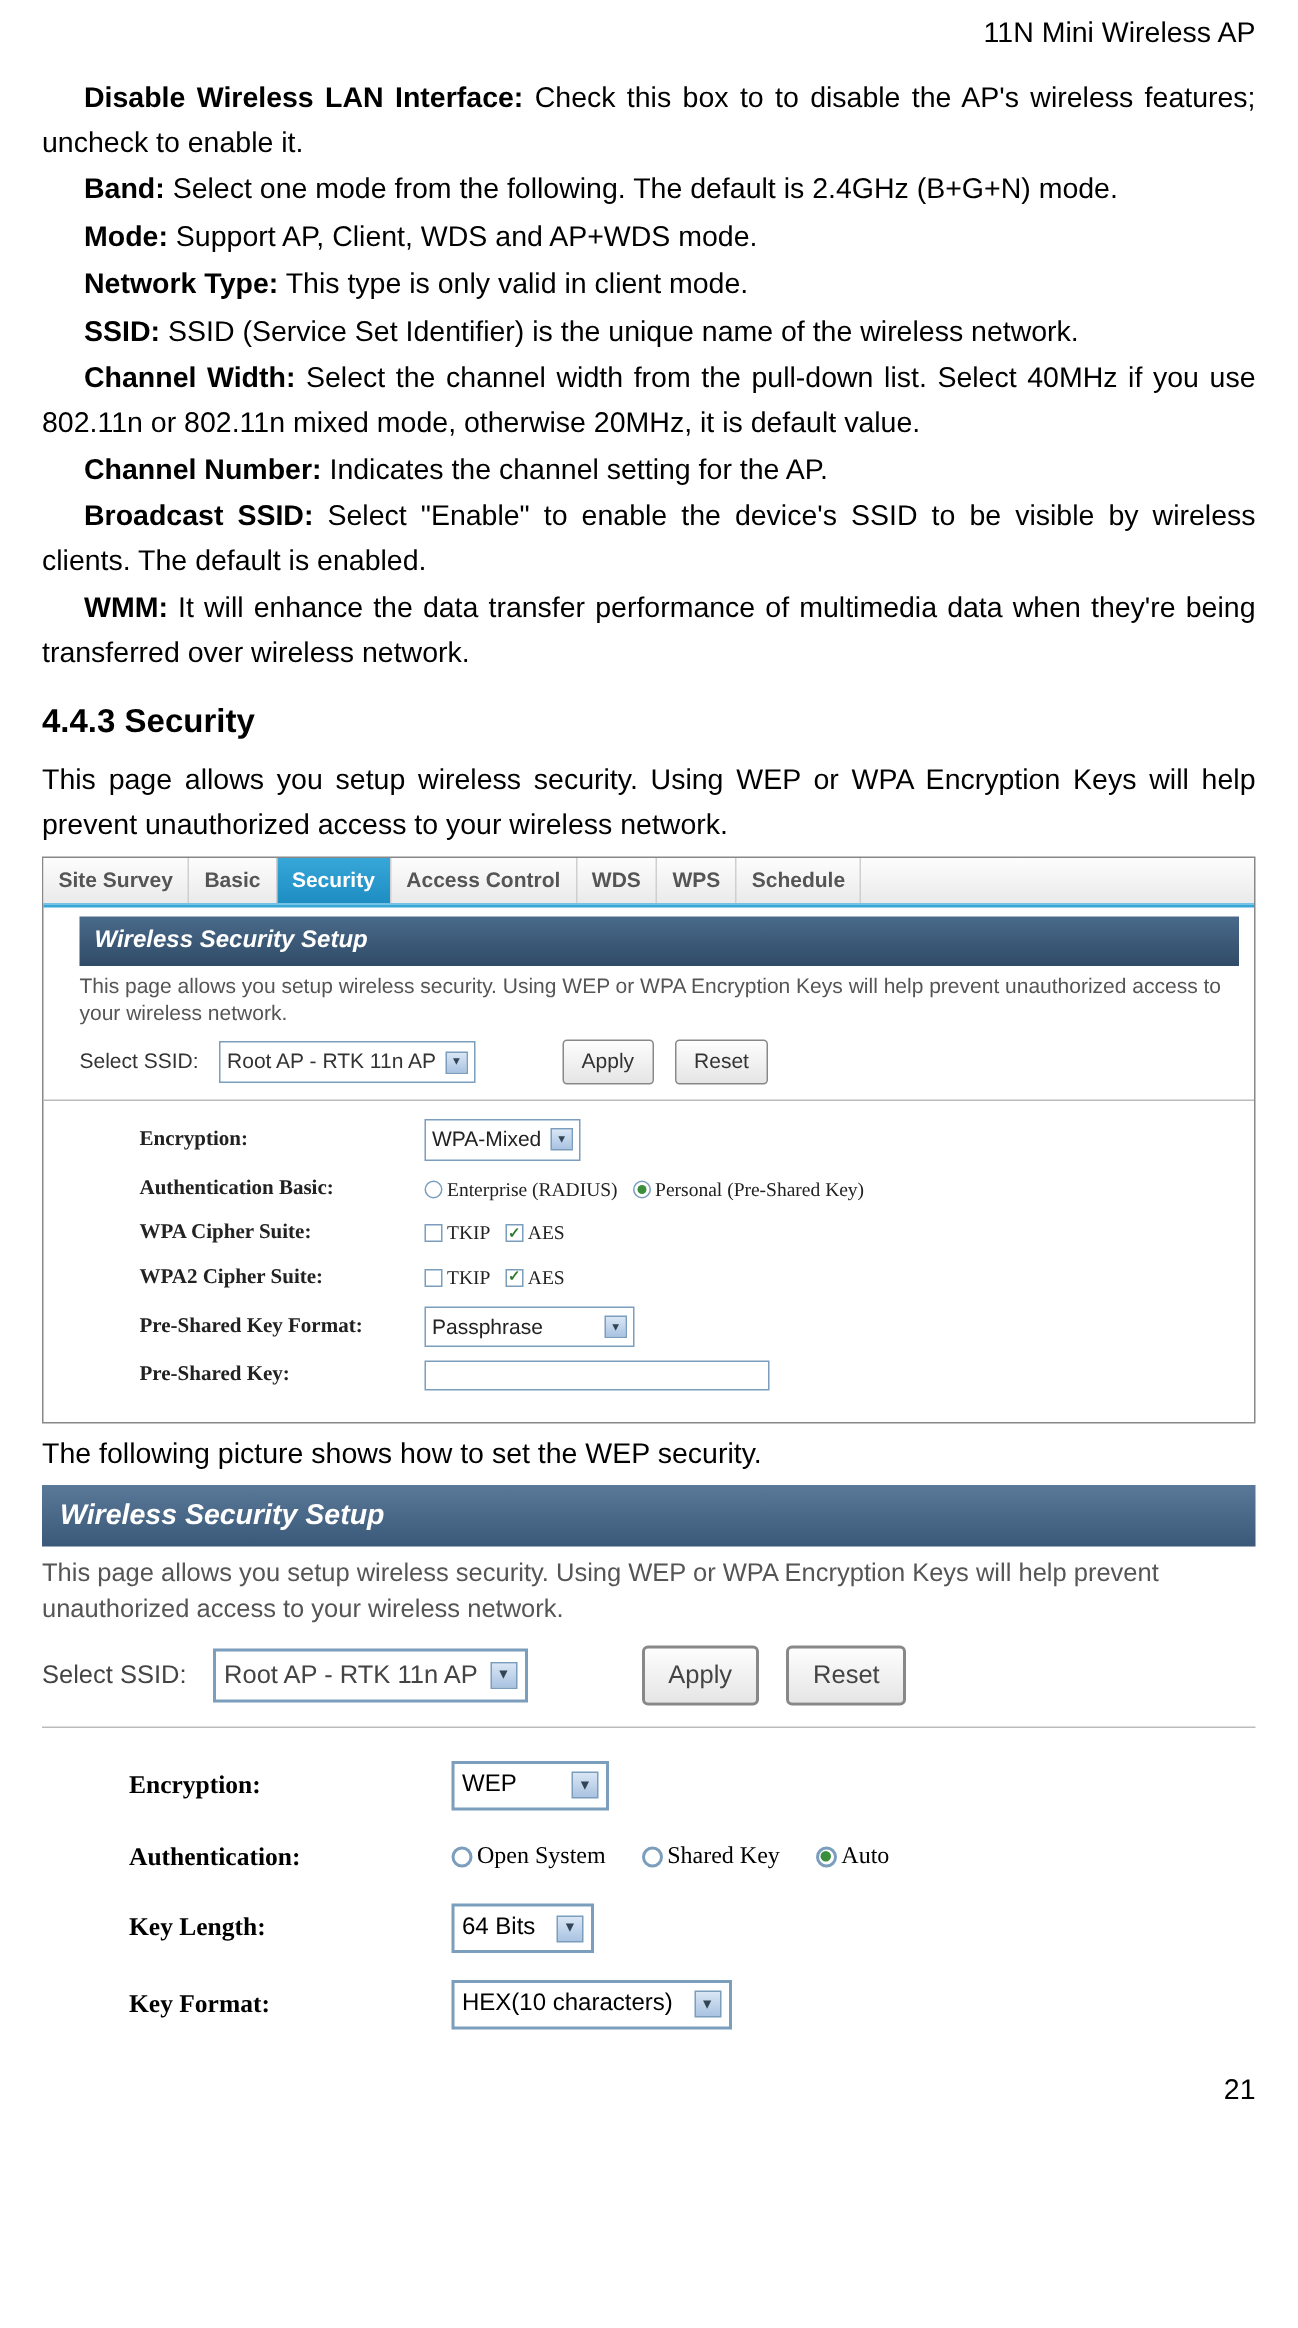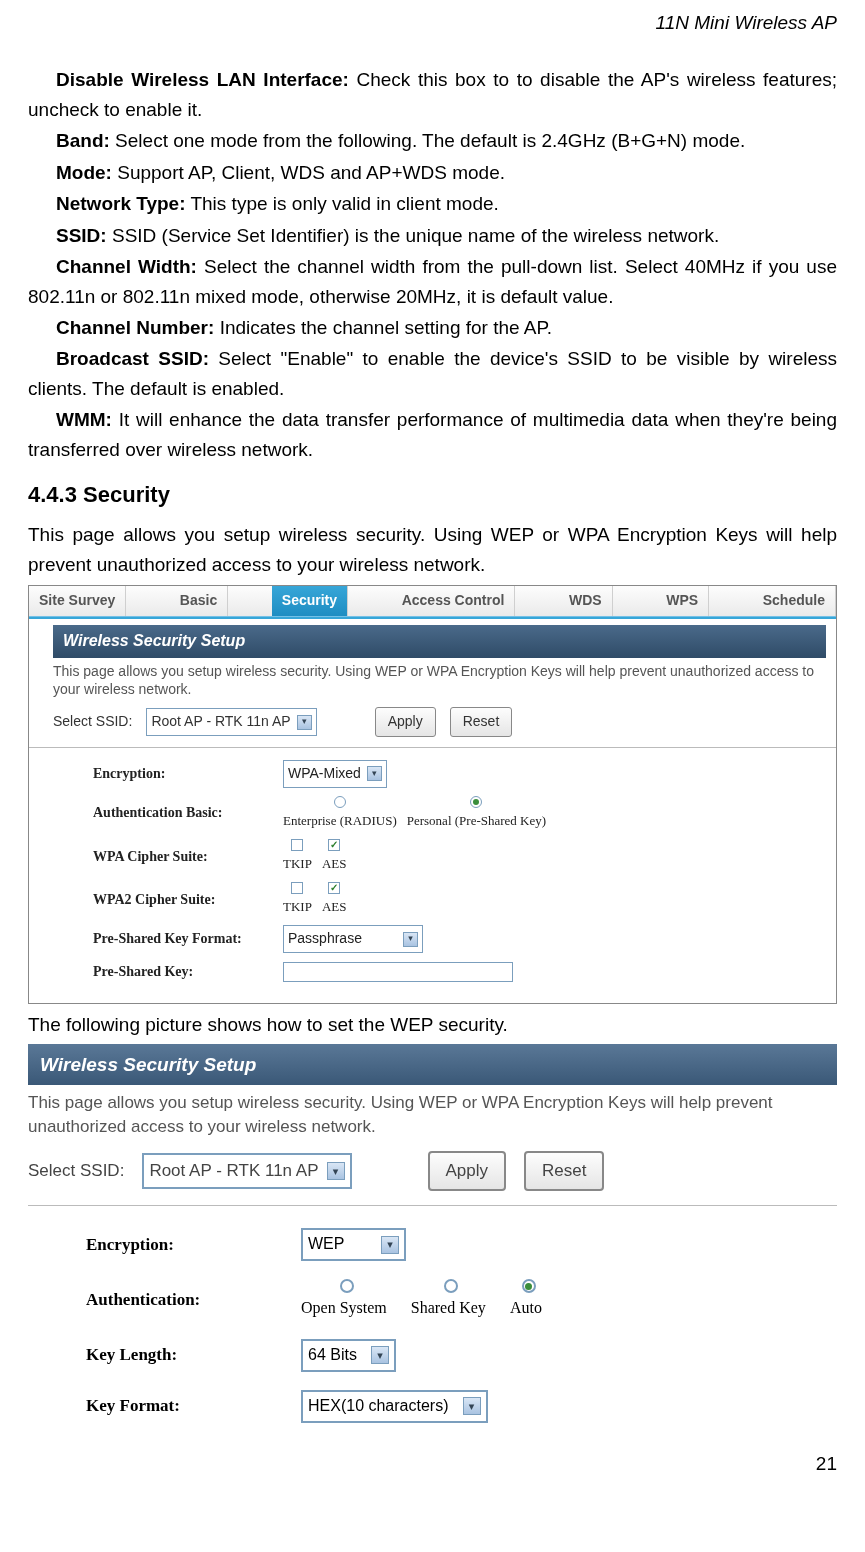--- a/index.html
+++ b/index.html
@@ -8,22 +8,21 @@
     width: 865px;
     background: #fff;
     color: #000;
     padding: 8px 28px 20px 28px;
     font-size: 19px;
     line-height: 1.55;
   }
   .header-line {
     text-align: right;
     font-size: 19px;
-    margin-bottom: 28px;
-    font-style: italic;
+    margin-bottom: 14px;
   }
   .def-block { margin-bottom: 2px; text-align: justify; }
   .def-block b { font-weight: bold; margin-left: 28px; }
   .section-heading {
     font-weight: bold;
     font-size: 22px;
     margin-top: 14px;
     margin-bottom: 8px;
   }
   .intro-text { text-align: justify; margin-bottom: 6px; }
@@ -33,21 +32,20 @@
     border: 1px solid #888;
     margin-bottom: 6px;
     font-size: 14px;
     color: #222;
     background: #fff;
   }
   .tabs {
     display: flex;
     background: linear-gradient(#fdfdfd,#eaeaea);
     border-bottom: 1px solid #74c0e6;
-    justify-content: space-between;
   }
   .tab {
     padding: 4px 10px;
     border-right: 1px solid #cfcfcf;
     font-weight: bold;
     color: #555;
     font-size: 14px;
   }
   .tab.active {
     background: linear-gradient(#37a6d8,#1e8dc2);
@@ -117,21 +115,20 @@
     width: 190px;
     font-weight: bold;
     font-family: "Times New Roman", serif;
     font-size: 14px;
   }
   .radio-ctrl, .check-ctrl {
     display: inline-flex; align-items: center; gap: 3px;
     margin-right: 10px;
     font-size: 13px;
     font-family: "Times New Roman", serif;
-    flex-direction: column;
   }
   .radio {
     width: 12px; height: 12px; border: 1.5px solid #7b9ebd;
     border-radius: 50%; display: inline-flex;
     align-items: center; justify-content: center;
   }
   .radio.checked::after {
     content: ""; width: 6px; height: 6px;
     background: #3b8e3b; border-radius: 50%;
   }

